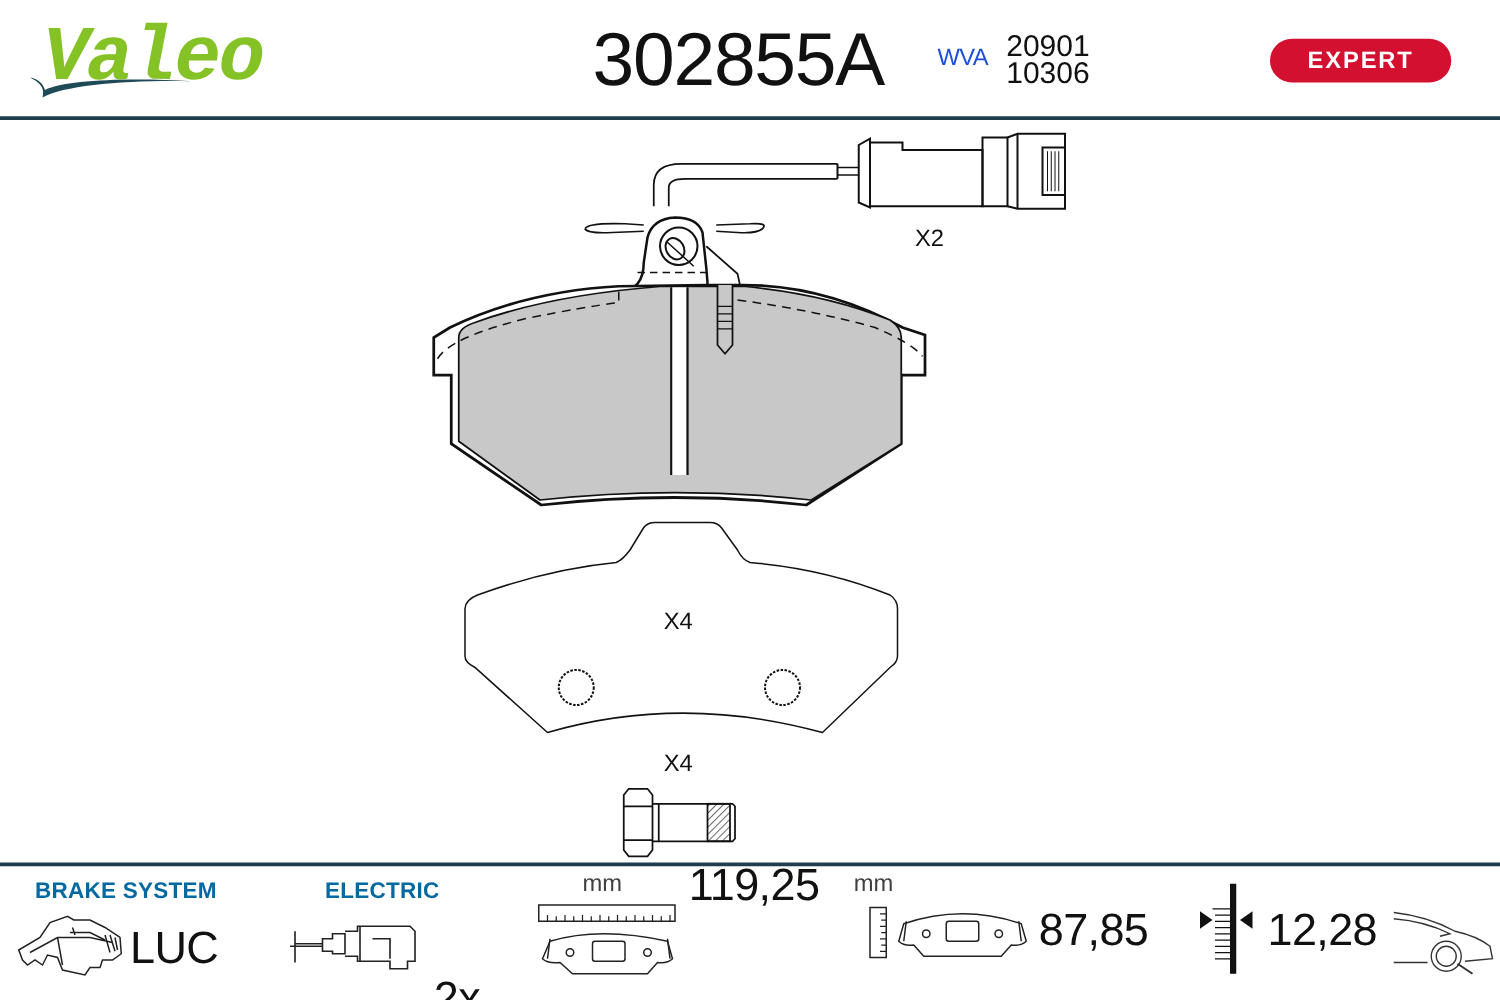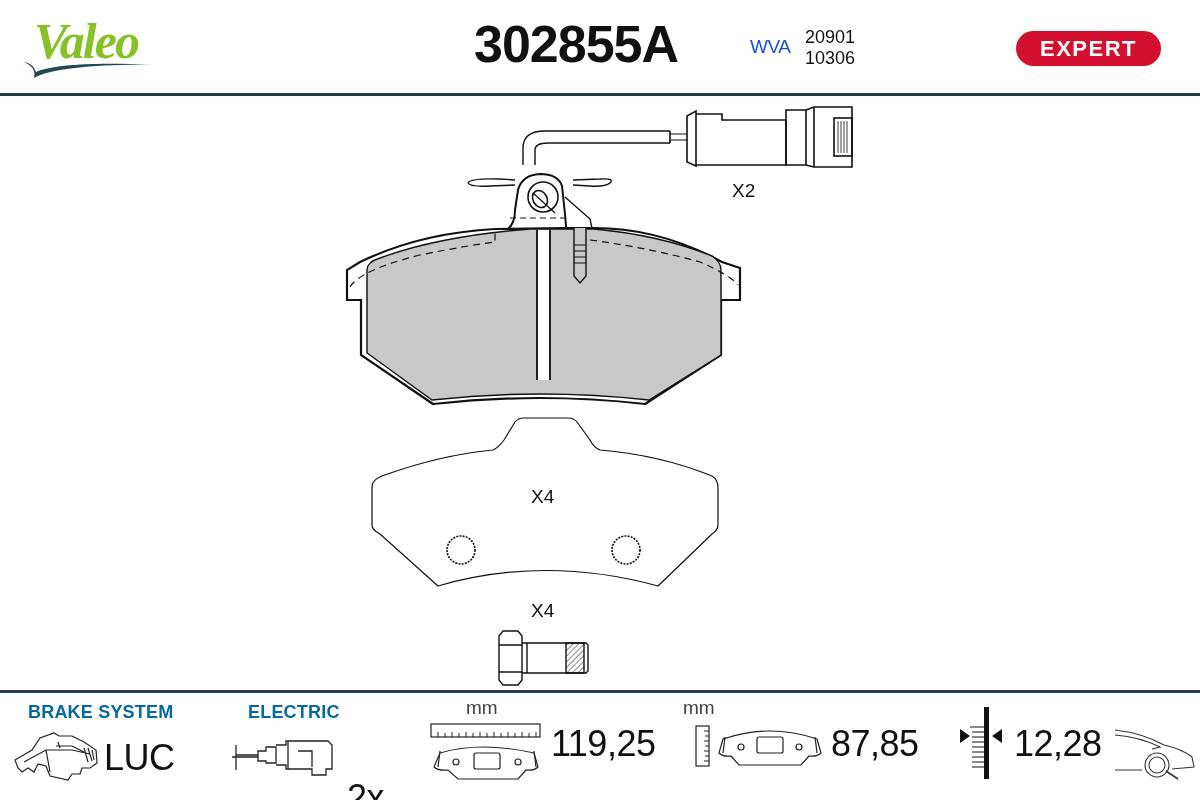--- a/index.html
+++ b/index.html
@@ -1,23 +1,23 @@
 <!DOCTYPE html>
 <html><head>
 <meta charset="utf-8">
 <style>
   html, body { margin:0; padding:0; background:#ffffff; }
   body { width:1200px; height:800px; position:relative; overflow:hidden; font-family:"Liberation Sans", sans-serif; color:#111; }
   .abs { position:absolute; }
   .logo { left:22px; top:10px; width:140px; height:68px; }
-  .logo-text { position:absolute; left:12px; top:6px; font-family:Liberation Serif, serif; font-weight:bold; font-style:italic; font-size:50px; letter-spacing:-2px; color:#84c225; line-height:1; }
-  .part-number { left:474px; top:18px; font-size:52px; font-weight:bold; letter-spacing:-1px; line-height:1; color:#111; }
+  .logo-text { position:absolute; left:12px; top:6px; font-family:Liberation Mono, monospace; font-weight:bold; font-style:italic; font-size:62px; letter-spacing:-2px; color:#84c225; line-height:1; }
+  .part-number { left:474px; top:18px; font-size:60px; font-weight:normal; letter-spacing:-1px; line-height:1; color:#111; }
   .wva-label { left:750px; top:36px; font-size:19px; color:#1d4ed8; letter-spacing:-0.5px; }
-  .wva-codes { left:805px; top:27px; font-size:18px; line-height:21px; color:#111; }
-  .expert-badge { left:1016px; top:31px; width:145px; height:35px; border-radius:18px; background:#d3102f; color:#fff; font-weight:bold; font-size:22px; letter-spacing:1.5px; text-align:center; line-height:35px; }
+  .wva-codes { left:805px; top:27px; font-size:24px; line-height:21px; color:#111; }
+  .expert-badge { left:1016px; top:31px; width:145px; height:35px; border-radius:18px; background:#d3102f; color:#fff; font-weight:bold; font-size:19px; letter-spacing:1.5px; text-align:center; line-height:35px; }
   .divider { left:0; width:1200px; height:3px; background:#1f3d4a; }
   .divider-top { top:93px; }
   .divider-bottom { top:690px; }
   .drawing { left:0; top:96px; width:1200px; height:594px; }
   .footer-label { font-size:18px; font-weight:bold; color:#0369a1; letter-spacing:0.2px; }
   .footer-big { font-size:36px; color:#111; line-height:1; letter-spacing:-0.5px; }
   .unit { font-size:19px; color:#404040; }
 </style>
 </head>
 <body>
@@ -105,40 +105,40 @@
 <div class="abs divider divider-bottom"></div>
 
 <div class="abs footer-label" style="left:28px;top:702px">BRAKE SYSTEM</div>
 <svg class="abs" style="left:12px;top:728px" width="88" height="60" viewBox="0 0 88 60" fill="none" stroke="#222" stroke-width="1.2">
   <path d="M3 32 L20 22 L28 10 L42 5 L47 8 L60 8 L72 14 L84 22 L85 35 L78 40 L70 40 L68 46 L60 46 L56 52 L38 48 L34 38 L26 36 L22 44 L16 40 L10 44 L6 40 Z"></path>
   <path d="M12 34 L34 22 L60 22 L78 26 M34 22 L38 44 M44 18 L60 18 L72 24 M46 14 L48 20"></path>
   <path d="M72 20 L76 34 M76 20 L80 33 M80 22 L82 32"></path>
 </svg>
 <div class="abs footer-big" style="left:104px;top:740px">LUC</div>
 
-<div class="abs footer-label" style="left:248px;top:702px">ELECTRIC</div>
+<div class="abs footer-label" style="left:260px;top:702px">ELECTRIC</div>
 <svg class="abs" style="left:228px;top:735px" width="110" height="50" viewBox="0 0 110 50" fill="none" stroke="#222" stroke-width="1.3">
   <path d="M8 10 L8 35 M4 22 L30 22 M8 20 L30 20"></path>
   <path d="M30 16 L38 16 L38 12 L48 12 L48 28 L38 28 L38 26 L30 26 Z"></path>
   <path d="M48 10 L58 10 L58 6 L100 6 L104 10 L104 34 L98 34 L98 40 L84 40 L84 34 L58 34 L58 30 L48 30"></path>
   <path d="M60 6 L60 34 M70 16 L84 16 L84 32"></path>
 </svg>
 <div class="abs footer-big" style="left:347px;top:780px">2x</div>
 
 <div class="abs unit" style="left:466px;top:697px">mm</div>
 <svg class="abs" style="left:430px;top:723px" width="116" height="58" viewBox="0 0 116 58" fill="none" stroke="#222" stroke-width="1.2">
   <rect x="1" y="1" width="109" height="13"></rect>
   <path d="M8 14 L8 9 M15 14 L15 10 M22 14 L22 9 M29 14 L29 10 M36 14 L36 9 M43 14 L43 10 M50 14 L50 9 M57 14 L57 10 M64 14 L64 9 M71 14 L71 10 M78 14 L78 9 M85 14 L85 10 M92 14 L92 9 M99 14 L99 10 M106 14 L106 9" stroke-width="1"></path>
   <path d="M10 30 Q50 18 104 30 L108 44 Q104 48 96 47 L88 56 L28 56 L18 47 Q8 48 4 44 Z"></path>
   <path d="M10 28 L8 44 M104 28 L106 44"></path>
   <circle cx="26" cy="39" r="3"></circle>
     <circle cx="88" cy="39" r="3"></circle>
   <rect x="44" y="30" width="26" height="16" rx="2"></rect>
 </svg>
-<div class="abs footer-big" style="left:551px;top:726px">119,25</div>
+<div class="abs footer-big" style="left:551px;top:690px">119,25</div>
 
 <div class="abs unit" style="left:683px;top:697px">mm</div>
 <svg class="abs" style="left:695px;top:723px" width="135" height="62" viewBox="0 0 135 62" fill="none" stroke="#222" stroke-width="1.2">
   <rect x="1" y="3" width="13" height="40"></rect>
   <path d="M14 8 L9 8 M14 13 L10 13 M14 18 L9 18 M14 23 L10 23 M14 28 L9 28 M14 33 L10 33 M14 38 L9 38" stroke-width="1"></path>
   <path d="M28 16 Q75 0 122 16 L126 30 Q122 34 114 33 L106 42 L44 42 L36 33 Q28 34 24 30 Z"></path>
   <path d="M30 14 L28 30 M120 14 L122 30"></path>
   <circle cx="46" cy="24" r="3"></circle>
     <circle cx="104" cy="24" r="3"></circle>
   <rect x="62" y="14" width="26" height="16" rx="2"></rect>

